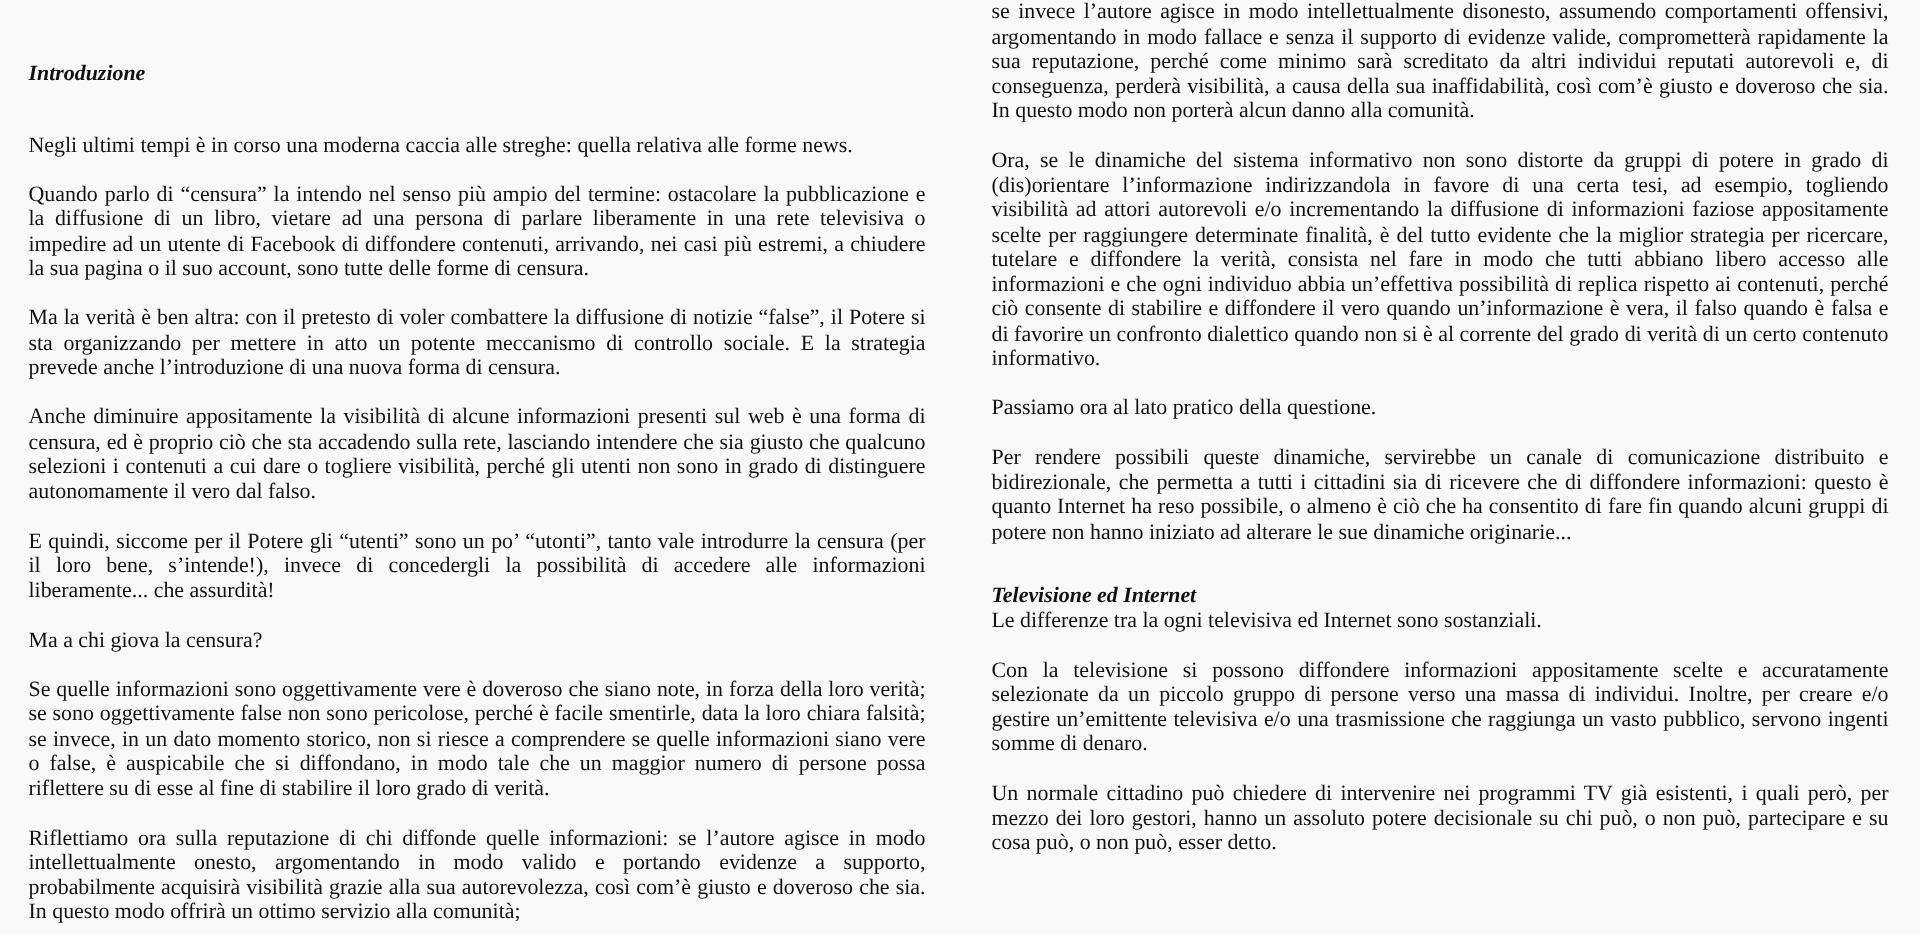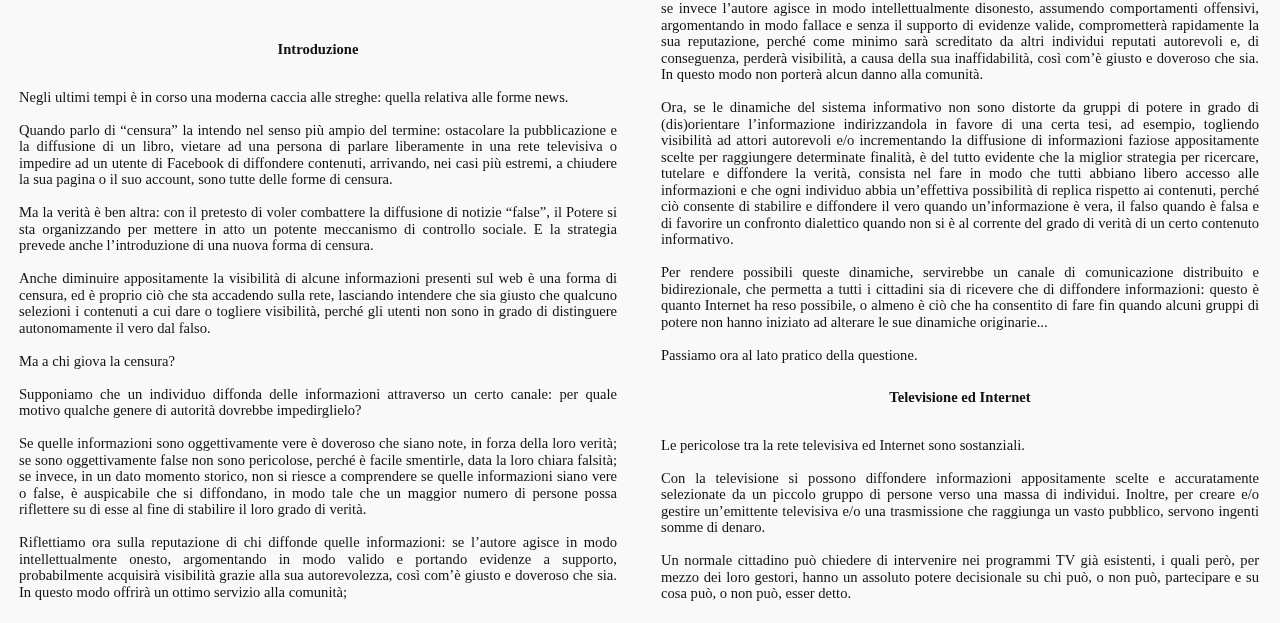--- a/index.html
+++ b/index.html
@@ -19,46 +19,46 @@
     }
     .column {
       position: absolute;
       top: 0;
       width: 598px;
     }
     .col-left { left: 19px; }
     .col-right { left: 661px; }
     .heading {
       font-weight: bold;
-      text-align: center;
       margin: 0;
+      font-style: italic;
     }
     p {
       margin: 0 0 16.5px 0;
       text-align: justify;
     }
   </style>
 </head>
 <body>
 
 <div class="column col-left">
   <div class="heading" style="margin-top:41px; margin-bottom:31px;">Introduzione</div>
   <p>Negli ultimi tempi è in corso una moderna caccia alle streghe: quella relativa alle forme news.</p>
   <p>Quando parlo di “censura” la intendo nel senso più ampio del termine: ostacolare la pubblicazione e la diffusione di un libro, vietare ad una persona di parlare liberamente in una rete televisiva o impedire ad un utente di Facebook di diffondere contenuti, arrivando, nei casi più estremi, a chiudere la sua pagina o il suo account, sono tutte delle forme di censura.</p>
   <p>Ma la verità è ben altra: con il pretesto di voler combattere la diffusione di notizie “false”, il Potere si sta organizzando per mettere in atto un potente meccanismo di controllo sociale. E la strategia prevede anche l’introduzione di una nuova forma di censura.</p>
   <p>Anche diminuire appositamente la visibilità di alcune informazioni presenti sul web è una forma di censura, ed è proprio ciò che sta accadendo sulla rete, lasciando intendere che sia giusto che qualcuno selezioni i contenuti a cui dare o togliere visibilità, perché gli utenti non sono in grado di distinguere autonomamente il vero dal falso.</p>
+  <p>E quindi, siccome per il Potere gli “utenti” sono un po’ “utonti”, tanto vale introdurre la censura (per il loro bene, s’intende!), invece di concedergli la possibilità di accedere alle informazioni liberamente... che assurdità!</p>
   <p>Ma a chi giova la censura?</p>
-  <p>Supponiamo che un individuo diffonda delle informazioni attraverso un certo canale: per quale motivo qualche genere di autorità dovrebbe impedirglielo?</p>
   <p>Se quelle informazioni sono oggettivamente vere è doveroso che siano note, in forza della loro verità; se sono oggettivamente false non sono pericolose, perché è facile smentirle, data la loro chiara falsità; se invece, in un dato momento storico, non si riesce a comprendere se quelle informazioni siano vere o false, è auspicabile che si diffondano, in modo tale che un maggior numero di persone possa riflettere su di esse al fine di stabilire il loro grado di verità.</p>
   <p>Riflettiamo ora sulla reputazione di chi diffonde quelle informazioni: se l’autore agisce in modo intellettualmente onesto, argomentando in modo valido e portando evidenze a supporto, probabilmente acquisirà visibilità grazie alla sua autorevolezza, così com’è giusto e doveroso che sia. In questo modo offrirà un ottimo servizio alla comunità;</p>
 </div>
 
 <div class="column col-right">
   <p>se invece l’autore agisce in modo intellettualmente disonesto, assumendo comportamenti offensivi, argomentando in modo fallace e senza il supporto di evidenze valide, comprometterà rapidamente la sua reputazione, perché come minimo sarà screditato da altri individui reputati autorevoli e, di conseguenza, perderà visibilità, a causa della sua inaffidabilità, così com’è giusto e doveroso che sia. In questo modo non porterà alcun danno alla comunità.</p>
   <p>Ora, se le dinamiche del sistema informativo non sono distorte da gruppi di potere in grado di (dis)orientare l’informazione indirizzandola in favore di una certa tesi, ad esempio, togliendo visibilità ad attori autorevoli e/o incrementando la diffusione di informazioni faziose appositamente scelte per raggiungere determinate finalità, è del tutto evidente che la miglior strategia per ricercare, tutelare e diffondere la verità, consista nel fare in modo che tutti abbiano libero accesso alle informazioni e che ogni individuo abbia un’effettiva possibilità di replica rispetto ai contenuti, perché ciò consente di stabilire e diffondere il vero quando un’informazione è vera, il falso quando è falsa e di favorire un confronto dialettico quando non si è al corrente del grado di verità di un certo contenuto informativo.</p>
+  <p>Passiamo ora al lato pratico della questione.</p>
   <p>Per rendere possibili queste dinamiche, servirebbe un canale di comunicazione distribuito e bidirezionale, che permetta a tutti i cittadini sia di ricevere che di diffondere informazioni: questo è quanto Internet ha reso possibile, o almeno è ciò che ha consentito di fare fin quando alcuni gruppi di potere non hanno iniziato ad alterare le sue dinamiche originarie...</p>
-  <p>Passiamo ora al lato pratico della questione.</p>
-  <div class="heading" style="margin-top:26px; margin-bottom:31px;">Televisione ed Internet</div>
-  <p>Le pericolose tra la rete televisiva ed Internet sono sostanziali.</p>
+  <div class="heading" style="margin-top:26px; ">Televisione ed Internet</div>
+  <p>Le differenze tra la ogni televisiva ed Internet sono sostanziali.</p>
   <p>Con la televisione si possono diffondere informazioni appositamente scelte e accuratamente selezionate da un piccolo gruppo di persone verso una massa di individui. Inoltre, per creare e/o gestire un’emittente televisiva e/o una trasmissione che raggiunga un vasto pubblico, servono ingenti somme di denaro.</p>
   <p>Un normale cittadino può chiedere di intervenire nei programmi TV già esistenti, i quali però, per mezzo dei loro gestori, hanno un assoluto potere decisionale su chi può, o non può, partecipare e su cosa può, o non può, esser detto.</p>
 
 </div>
 
 </body></html>

